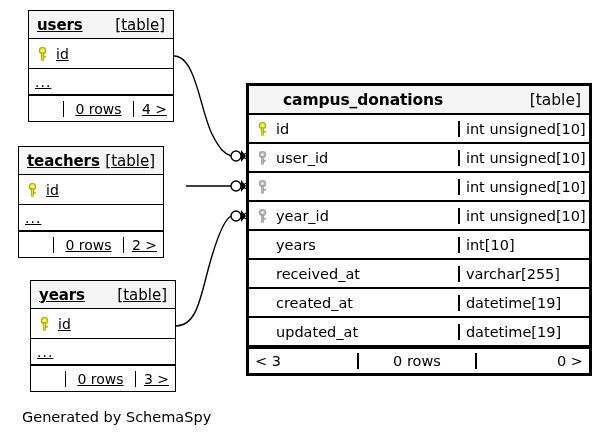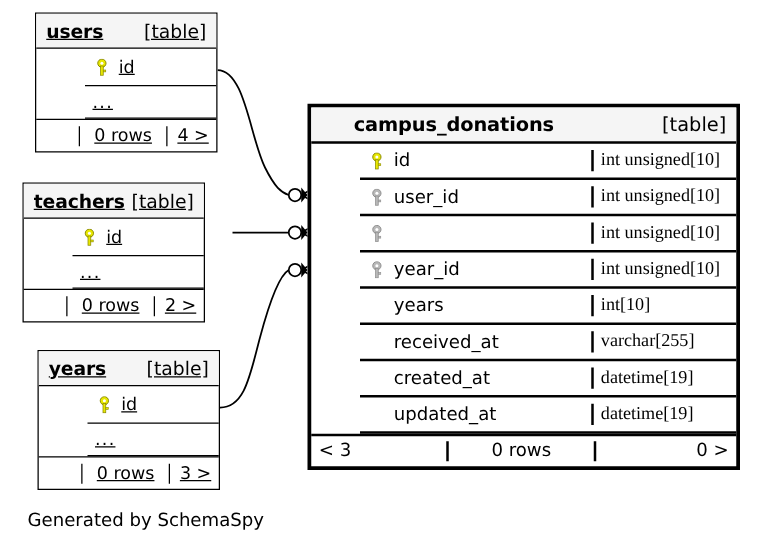--- a/index.html
+++ b/index.html
@@ -64,21 +64,20 @@
     font-weight: normal;
   }
 
   
   .row {
     display: flex;
     align-items: center;
     border-bottom: 1px solid #000000;
     box-sizing: border-box;
     white-space: nowrap;
-    margin-left: 39px;
   }
   .tbl.thick .row { border-bottom: 2px solid #000000; }
   .row:last-child { border-bottom: none; }
 
   .col-name {
     display: flex;
     align-items: center;
     padding-left: 7px;
     box-sizing: border-box;
     overflow: hidden;
@@ -143,21 +142,21 @@
   
   #tbl-campus_donations {
     left: 246px;
     top: 83px;
     width: 346px;
     font-size: 14.5px;
   }
   #tbl-campus_donations .tbl-head { height: 29px; font-size: 15.5px; }
   #tbl-campus_donations .row      { height: 29px; }
   #tbl-campus_donations .col-name { width: 212px; }
-  #tbl-campus_donations .col-type { width: 133px; font-family: Liberation Serif, serif; }
+  #tbl-campus_donations .col-type { width: 133px; }
   #tbl-campus_donations .foot     { height: 26px; border-top: 2px solid #000000; }
   #tbl-campus_donations .foot .fcell:nth-child(1) { width: 108px; }
   #tbl-campus_donations .foot .fcell:nth-child(2) { width: 118px; }
   #tbl-campus_donations .foot .fcell:nth-child(3) { width: 114px; }
 
   
   #caption {
     position: absolute;
     left: 22px;
     top: 409px;

